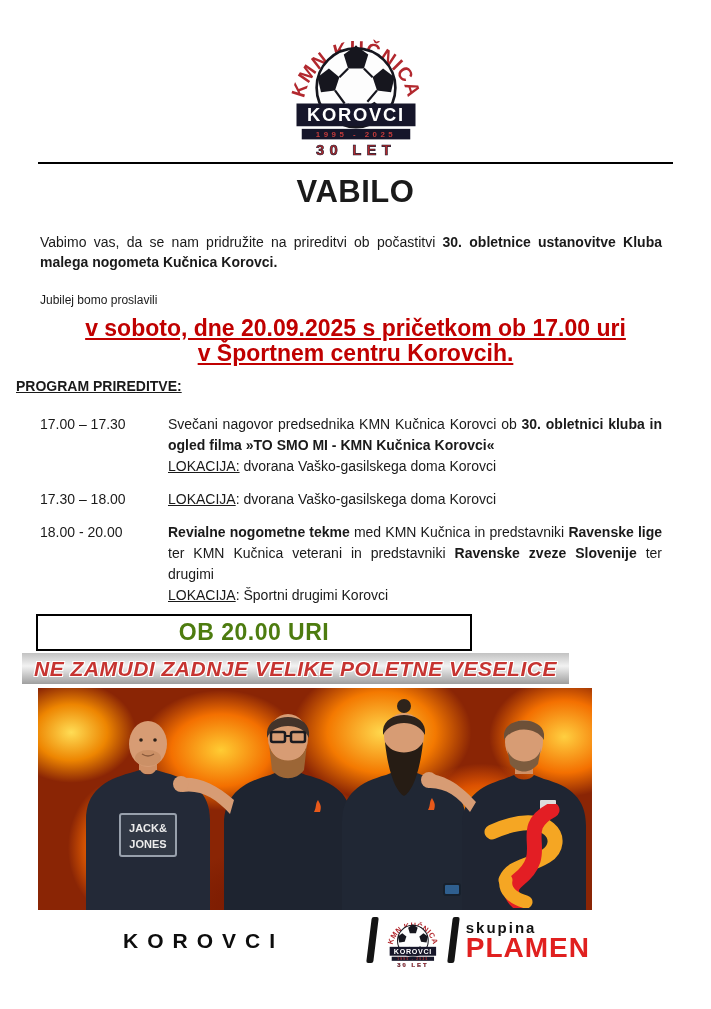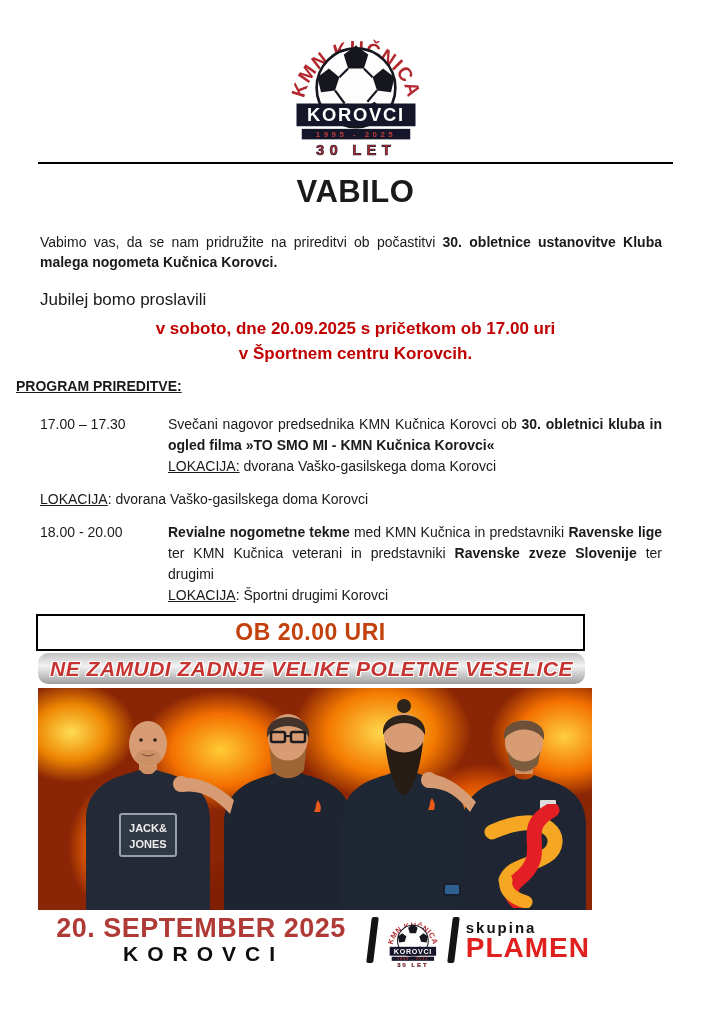--- a/index.html
+++ b/index.html
@@ -10,49 +10,48 @@
   }
   
   .logo-top { display:flex; justify-content:center; padding-top:14px; }
   .logo-svg { display:block; }
   
   .rule { border:none; border-top:2px solid #000; margin:4px 38px 0 38px; }
   
   .title { text-align:center; font-size:31px; font-weight:bold; margin-top:10px; letter-spacing:0.5px; }
   
   .intro { margin:22px 49px 0 40px; font-size:14px; line-height:20px; text-align:justify; }
-  .jubilee { margin:18px 49px 0 40px; font-size:17px; line-height:20px; }
+  .jubilee { margin:18px 49px 0 40px; font-size:12px; line-height:20px; }
   
   .event-lines { margin-top:6px; text-align:center; }
-  .event-line { font-size:17px; line-height:25px; font-weight:bold; color:#c00000; }
+  .event-line { font-size:23px; line-height:25px; font-weight:bold; color:#c00000; text-decoration:underline; }
   
   .prog-heading { margin:12px 49px 0 16px; font-size:14px; font-weight:bold; text-decoration:underline; }
   .prog-row { display:flex; margin:0 49px 0 40px; font-size:14px; line-height:21px; }
   .prog-row.first { margin-top:20px; }
   .prog-row.next { margin-top:12px; }
   .prog-time { width:128px; flex:0 0 auto; }
   .prog-body { flex:1; }
   .prog-desc { text-align:justify; }
   .seg-b { font-weight:bold; }
   .seg-u { text-decoration:underline; }
   
   .time-box {
-    margin:8px 0 0 36px; width:549px; height:37px; border:2px solid #000;
+    margin:8px 0 0 36px; width:436px; height:37px; border:2px solid #000;
     display:flex; align-items:center; justify-content:center;
-    color:#c2410c; font-weight:bold; font-size:23px; letter-spacing:0.5px;
+    color:#4d7c0f; font-weight:bold; font-size:23px; letter-spacing:0.5px;
   }
   .veselica {
-    margin:2px 0 0 38px; width:547px; height:31px;
+    margin:2px 0 0 22px; width:547px; height:31px;
     background:linear-gradient(180deg,#c2c2c2 0%,#f2f2f2 42%,#9f9f9f 100%);
     display:flex; align-items:center; justify-content:center;
     font-size:21px; font-weight:800; font-style:italic; color:#c63431;
     letter-spacing:0.5px; white-space:nowrap;
     text-shadow:-1px -1px 0 #fff, 1px -1px 0 #fff, -1px 1px 0 #fff, 1px 1px 0 #fff;
     transform-origin:center; 
-    border-radius:10px;
   }
   
   .poster { position:relative; margin:4px 0 0 38px; width:554px; height:280px; }
   .fire {
     position:absolute; left:0; top:0; width:554px; height:222px;
     background-color:#8a2505;
     background-image:
       radial-gradient(ellipse 90px 70px at 6% 20%, #ffdd55 0%, rgba(255,150,0,0.85) 40%, rgba(200,60,0,0) 72%),
       radial-gradient(ellipse 70px 90px at 15% 72%, #ff9a00 0%, rgba(255,110,0,0.8) 45%, rgba(180,40,0,0) 76%),
       radial-gradient(ellipse 110px 80px at 33% 28%, #ffcc33 0%, rgba(255,120,0,0.9) 45%, rgba(190,50,0,0) 75%),
@@ -126,20 +125,21 @@
 
   <div class="prog-row first">
     <div class="prog-time">17.00 – 17.30</div>
     <div class="prog-body">
       <div class="prog-desc"><span>Svečani nagovor predsednika KMN Kučnica Korovci ob </span><span class="seg-b">30. obletnici kluba in ogled filma »TO SMO MI - KMN Kučnica Korovci«</span></div>
       <div class="prog-loc"><span class="seg-u">LOKACIJA:</span><span> dvorana Vaško-gasilskega doma Korovci</span></div>
     </div>
   </div>
 
   <div class="prog-row next">
+    <div class="prog-time">17.30 – 18.00</div>
     <div class="prog-body">
       <div class="prog-loc"><span class="seg-u">LOKACIJA</span><span>: dvorana Vaško-gasilskega doma Korovci</span></div>
     </div>
   </div>
 
   <div class="prog-row next">
     <div class="prog-time">18.00 - 20.00</div>
     <div class="prog-body">
       <div class="prog-desc"><span class="seg-b">Revialne nogometne tekme</span><span> med KMN Kučnica in predstavniki </span><span class="seg-b">Ravenske lige</span><span> ter KMN Kučnica veterani in predstavniki </span><span class="seg-b">Ravenske zveze Slovenije</span><span> ter drugimi</span></div>
       <div class="prog-loc"><span class="seg-u">LOKACIJA</span><span>: Športni drugimi Korovci</span></div>
@@ -207,21 +207,20 @@
     </svg>
 
     <svg class="flame-logo" width="124" height="104" viewBox="0 0 124 104">
       <path d="M30,28 C88,2 106,38 84,52 C66,63 50,62 44,76" stroke="#f5a623" stroke-width="15" fill="none" stroke-linecap="round"></path>
       <path d="M90,6 C52,26 92,48 56,76 C46,84 48,92 58,100" stroke="#e31e24" stroke-width="15" fill="none" stroke-linecap="round"></path>
       <path d="M44,76 C42,86 50,94 64,98" stroke="#f5a623" stroke-width="13" fill="none" stroke-linecap="round"></path>
     </svg>
 
     <div class="strip">
       <div class="strip-left">
-        <div class="strip-date">20. SEPTEMBER 2025</div>
         <div class="strip-place">KOROVCI</div>
       </div>
       <div class="strip-divider"></div>
 
       <svg width="60" height="56" viewBox="0 0 160 164">
         <defs>
             <path id="arcMini" d="M 20,106 A 60,60 0 0 1 140,106" fill="none"></path>
           </defs>
         <text font-size="22" font-weight="bold" fill="#b2282e" letter-spacing="1">
           <textPath href="#arcMini" startOffset="50%" text-anchor="middle">KMN KUČNICA</textPath>

